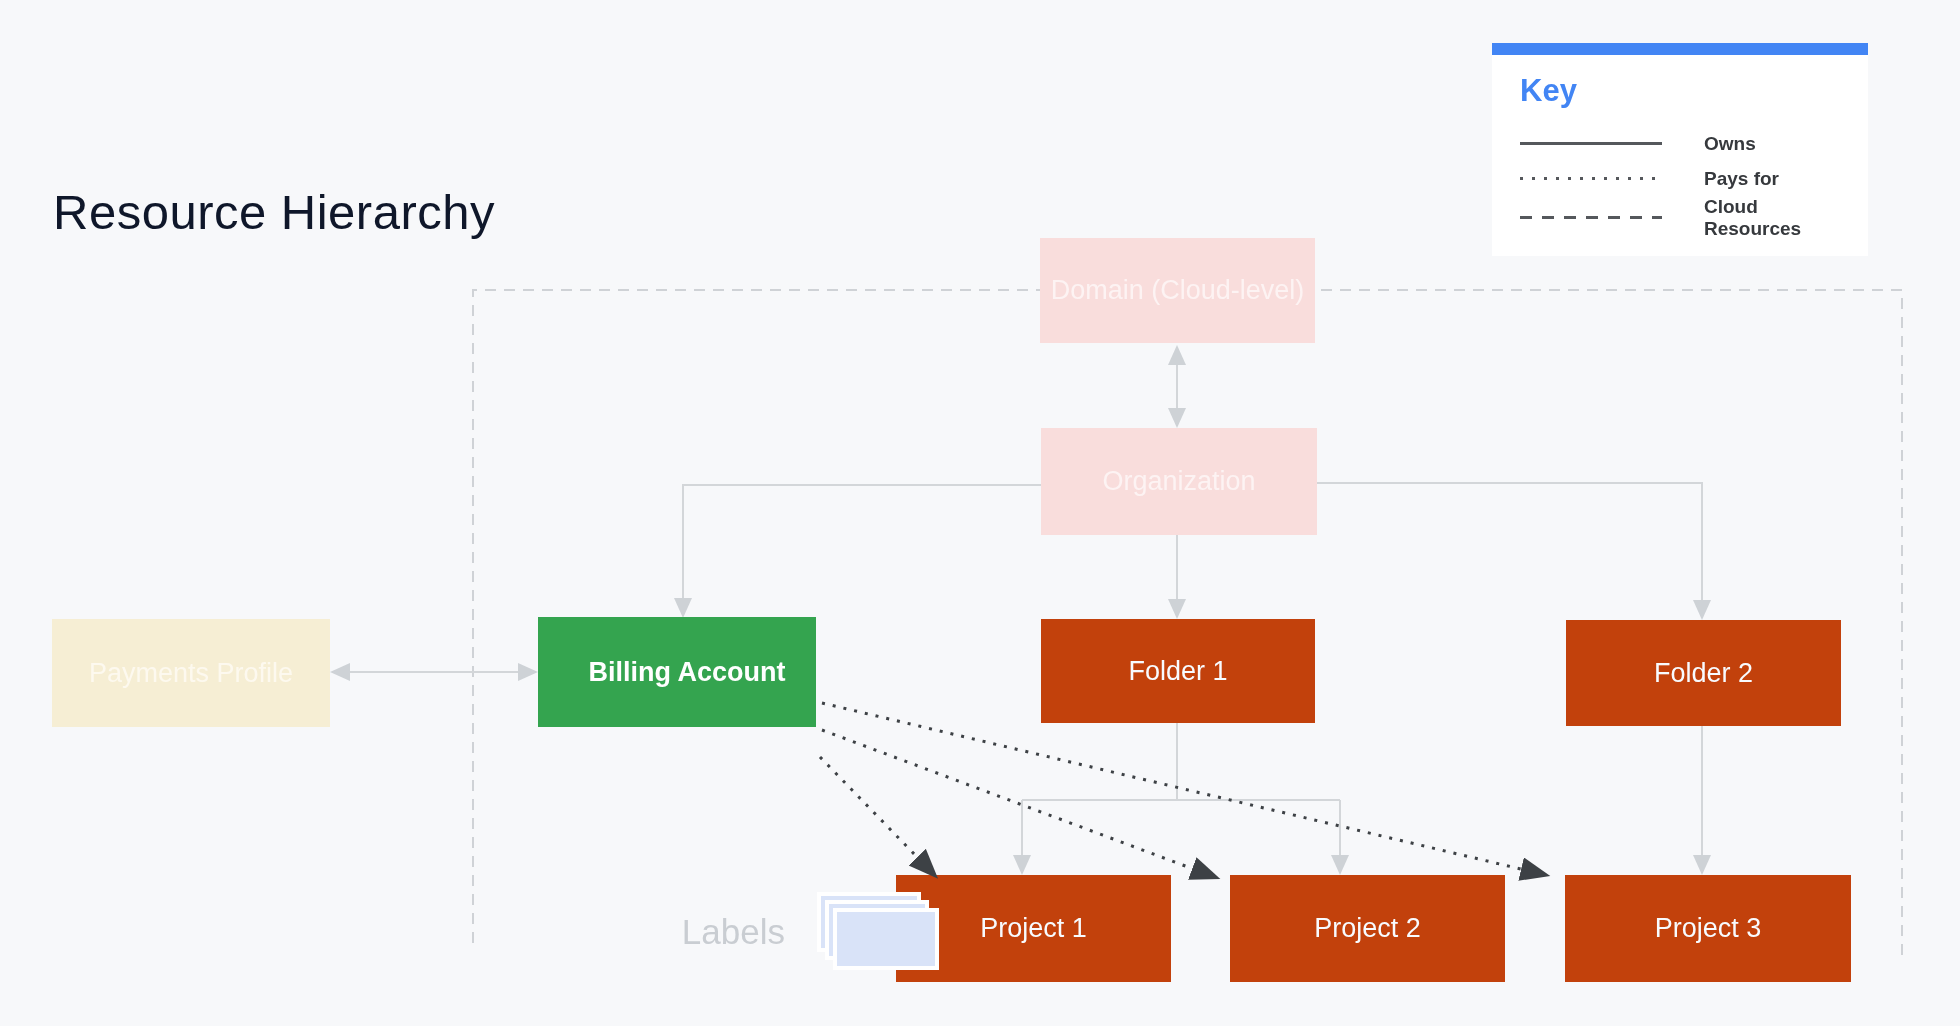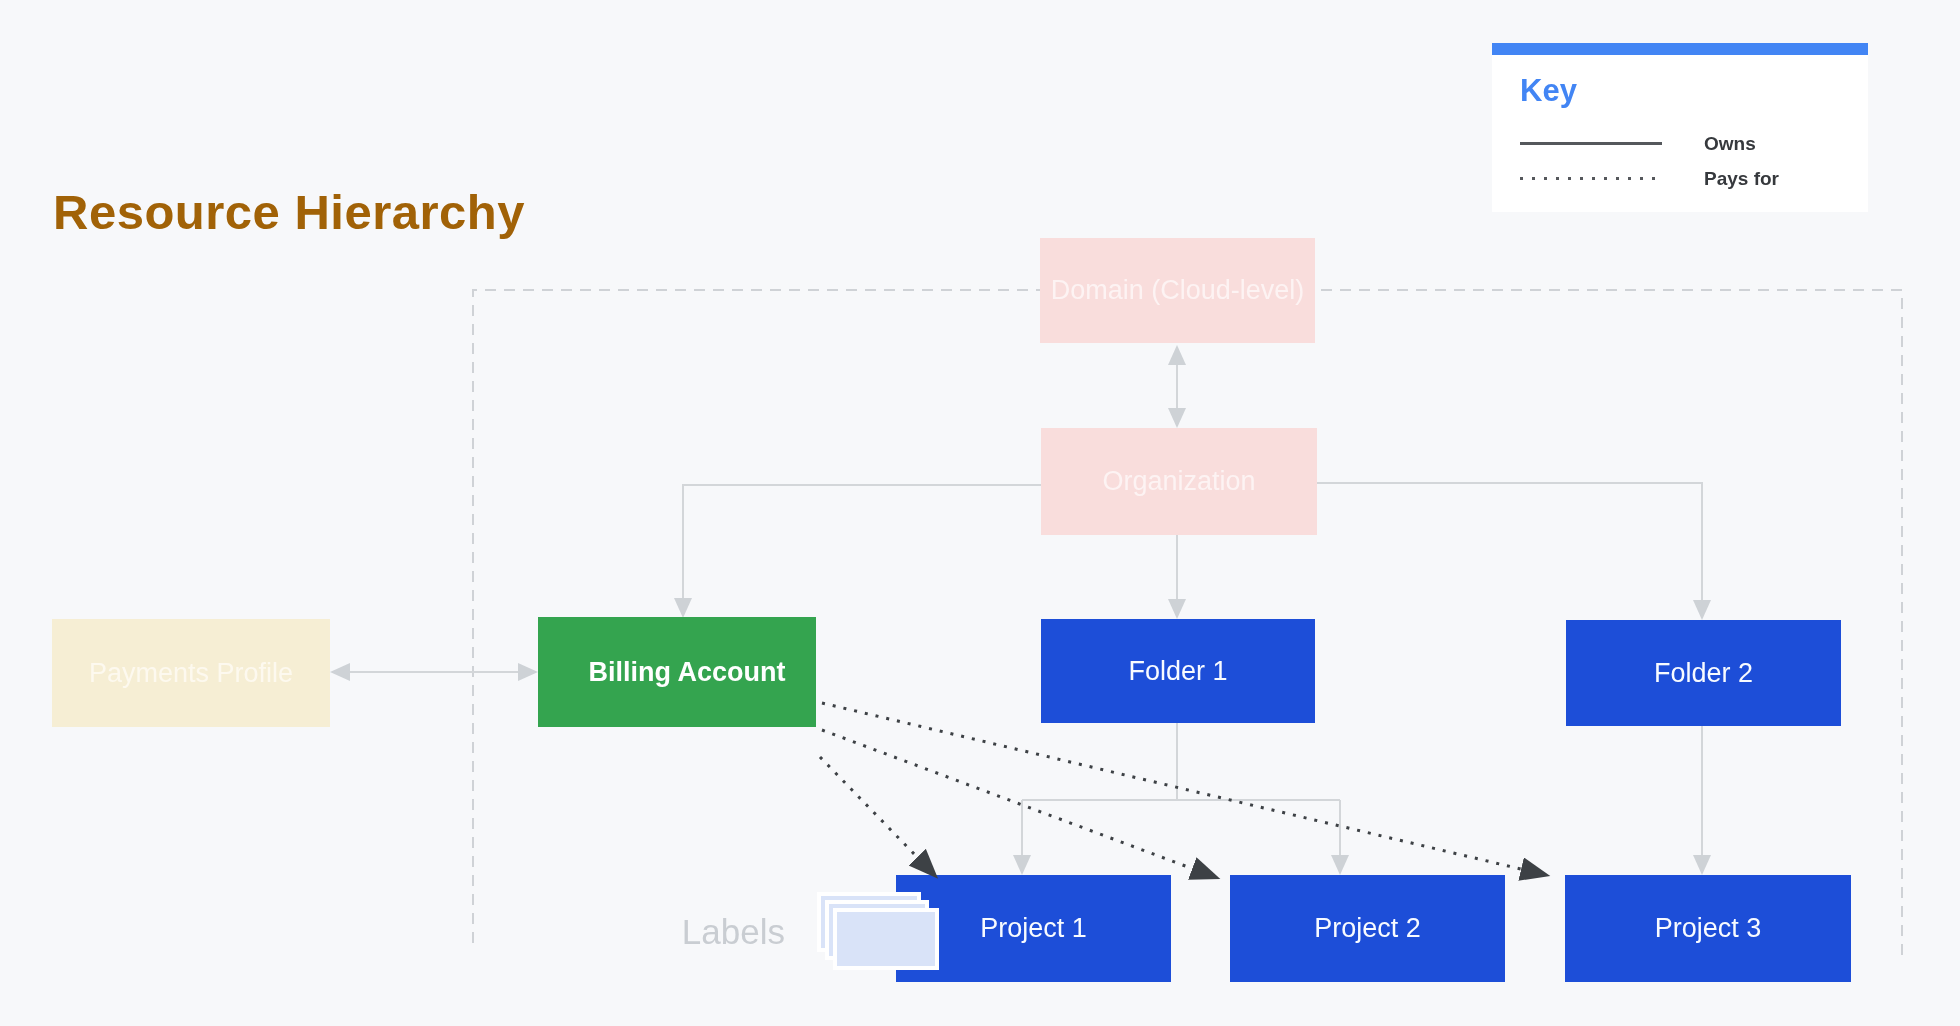--- a/index.html
+++ b/index.html
@@ -10,31 +10,31 @@
     background: #f7f8fa;
     overflow: hidden;
     font-family: "Liberation Sans", sans-serif;
   }
   svg.layer { position:absolute; left:0; top:0; width:1960px; height:1026px; }
   #lines-layer { z-index: 1; }
   #dotted-layer { z-index: 4; pointer-events:none; }
 
   #page-title {
     position:absolute; left:53px; top:184px; z-index:2;
-    font-size:49px; font-weight:700; color:#a16207; letter-spacing:0.5px;
+    font-size:49px; font-weight:400; color:#0f172a; letter-spacing:0.5px;
   }
 
   
   .node {
     position:absolute; z-index:2;
     display:flex; align-items:center; justify-content:center;
     text-align:left; font-size:27px; font-weight:400;
   }
   .node.pink  { background:#f9dddc; color:#fdf3f3; }
-  .node.blue  { background:#1d4ed8; color:#f8fbff; }
+  .node.blue  { background:#c2410c; color:#f8fbff; }
   .node.cream { background:#f6eed4; color:#fdf9ef; }
   .node.green { background:#34a44f; color:#ffffff; font-weight:700;padding-left:20px; }
 
   
   #key-panel {
     position:absolute; left:1492px; top:43px; width:376px; z-index:5;
     background:#ffffff;
   }
   #key-bar { height:12px; background:#4285f4; }
   #key-body { padding:20px 18px 16px 28px; }
@@ -125,17 +125,21 @@
       <div id="key-heading">Key</div>
       <div id="key-rows">
           <div class="key-row">
             <div class="key-sample solid"></div>
             <div class="key-label">Owns</div>
           </div>
           <div class="key-row">
             <div class="key-sample dotted"></div>
             <div class="key-label">Pays for</div>
           </div>
+          <div class="key-row">
+            <div class="key-sample dashed"></div>
+            <div class="key-label">Cloud Resources</div>
+          </div>
         </div>
     </div>
   </div>
 
 </div>
 
 </body></html>

